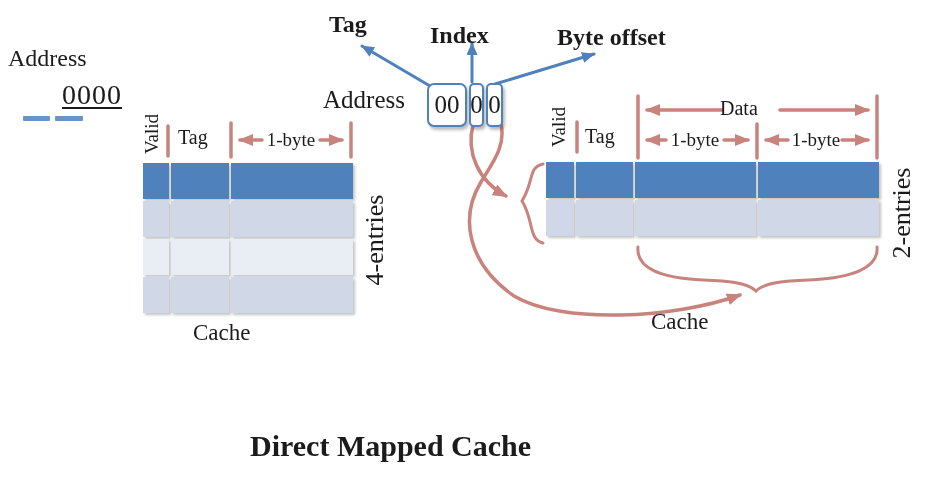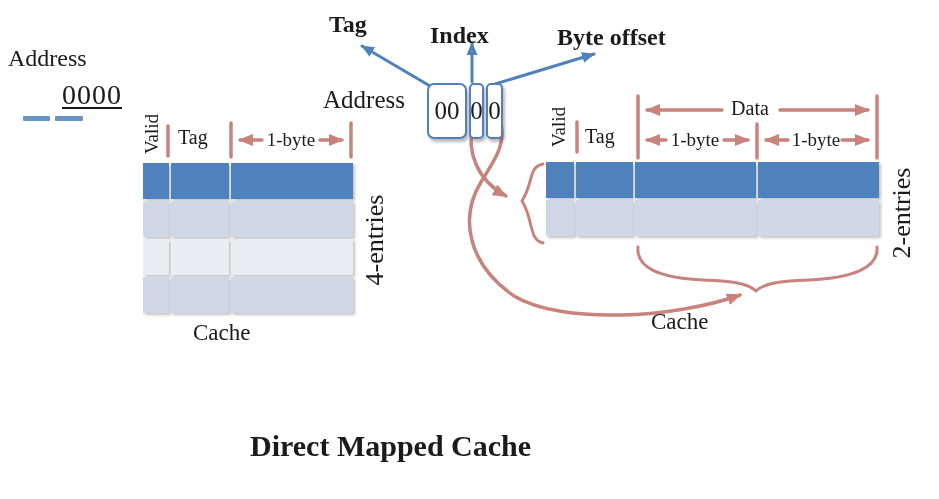--- a/index.html
+++ b/index.html
@@ -15,21 +15,21 @@
   .stroke-pink { stroke:var(--accent-pink,#C9837D); fill:none; stroke-linecap:round; }
   .fill-blue  { fill:var(--accent-blue,#4F81BD); }
   .fill-pink  { fill:var(--accent-pink,#C9837D); }
 
   .field-label { font-weight:bold; font-size:24px; }
   .addr-label  { font-size:24px; }
   .addr-value  { font-size:28px; letter-spacing:1px; text-decoration:underline;
                  text-decoration-thickness:1.5px; text-underline-offset:3px; }
   .addr-mid    { font-size:25px; }
   .digit-box {
-    position:absolute; top:83px; height:56px; box-sizing:border-box;
+    position:absolute; top:83px; height:44px; box-sizing:border-box;
     border:2.5px solid var(--accent-blue,#4F81BD); border-radius:7px;
     display:flex; align-items:center; justify-content:center;
     font-size:25px; background:#fff; box-shadow:2px 3px 3px rgba(60,60,60,.35);
   }
   .hdr-small { font-size:19px; }
   .hdr-med   { font-size:20px; }
   .entries-label { font-size:26px; }
   .caption   { font-size:23px; }
   .title     { font-size:30px; font-weight:bold; text-align:left; }
 
@@ -123,21 +123,21 @@
       <div class="cell cell-a"></div>
       <div class="cell cell-a"></div>
       <div class="cell cell-a"></div>
     </div>
 
   <div class="abs vert entries-label" style="left:320px; top:225px; width:110px;">4-entries</div>
   <div class="abs caption" style="left:193px; top:320px;">Cache</div>
 
   <div class="abs vert hdr-small" style="left:535px; top:116px; width:48px;">Valid</div>
   <div class="abs hdr-med" style="left:585px; top:125px;">Tag</div>
-  <div class="abs hdr-med" style="left:720px; top:97px; width:60px; text-align:center;">Data</div>
+  <div class="abs hdr-med" style="left:720px; top:97px; width:60px; text-align:left;">Data</div>
   <div class="abs hdr-small" style="left:663px; top:129px; width:64px; text-align:center;">1-byte</div>
   <div class="abs hdr-small" style="left:784px; top:129px; width:64px; text-align:center;">1-byte</div>
 
   <div class="cache-table" style="left:546px; top:162px; grid-template-columns:28px 57px 121px 121px; grid-auto-rows:36px;">
       <div class="cell cell-sel"></div>
       <div class="cell cell-sel"></div>
       <div class="cell cell-sel"></div>
       <div class="cell cell-sel"></div>
       <div class="cell cell-a"></div>
       <div class="cell cell-a"></div>

